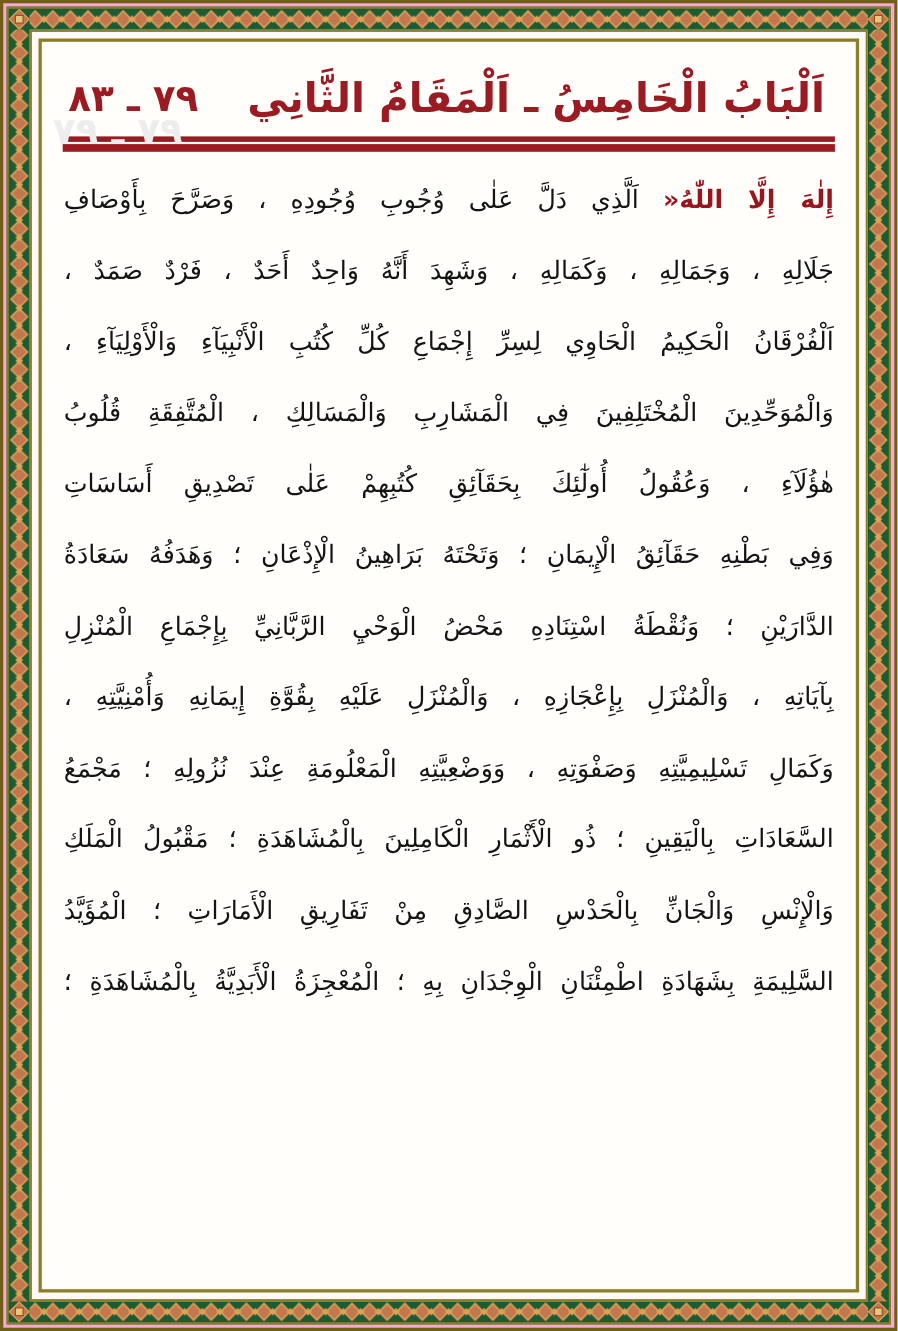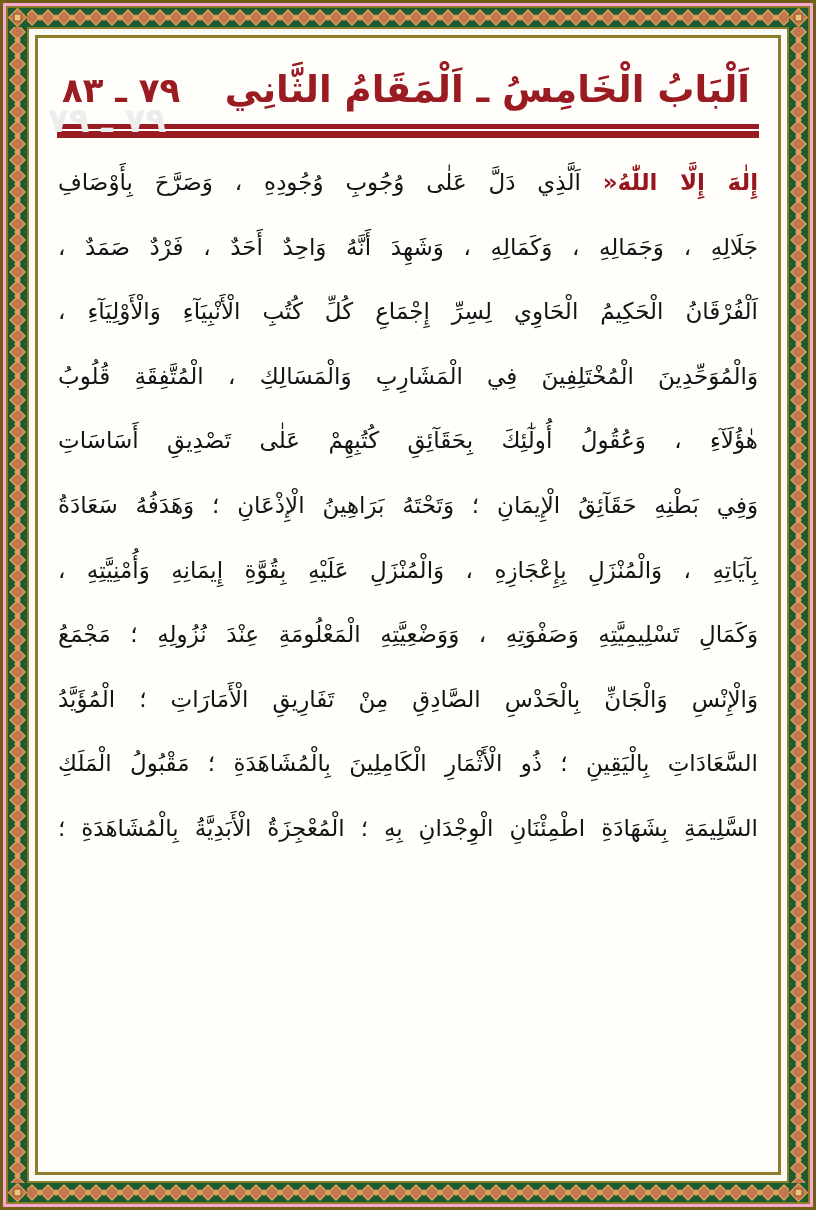--- a/index.html
+++ b/index.html
@@ -105,23 +105,24 @@
 
         <div class="rule"></div>
 
         <div class="bodytext">
           <div class="line"><span class="red">إِلٰهَ إِلَّا اللّٰهُ«</span> <span>اَلَّذِي دَلَّ عَلٰى وُجُوبِ وُجُودِهِ ، وَصَرَّحَ بِأَوْصَافِ</span></div>
           <div class="line">جَلَالِهِ ، وَجَمَالِهِ ، وَكَمَالِهِ ، وَشَهِدَ أَنَّهُ وَاحِدٌ أَحَدٌ ، فَرْدٌ صَمَدٌ ،</div>
           <div class="line">اَلْفُرْقَانُ الْحَكِيمُ الْحَاوِي لِسِرِّ إِجْمَاعِ كُلِّ كُتُبِ الْأَنْبِيَآءِ وَالْأَوْلِيَآءِ ،</div>
           <div class="line">وَالْمُوَحِّدِينَ الْمُخْتَلِفِينَ فِي الْمَشَارِبِ وَالْمَسَالِكِ ، الْمُتَّفِقَةِ قُلُوبُ</div>
           <div class="line">هٰؤُلَآءِ ، وَعُقُولُ أُولٰٓئِكَ بِحَقَآئِقِ كُتُبِهِمْ عَلٰى تَصْدِيقِ أَسَاسَاتِ</div>
           <div class="line">وَفِي بَطْنِهِ حَقَآئِقُ الْإِيمَانِ ؛ وَتَحْتَهُ بَرَاهِينُ الْإِذْعَانِ ؛ وَهَدَفُهُ سَعَادَةُ</div>
+          <div class="line">الدَّارَيْنِ ؛ وَنُقْطَةُ اسْتِنَادِهِ مَحْضُ الْوَحْيِ الرَّبَّانِيِّ بِإِجْمَاعِ الْمُنْزِلِ</div>
           <div class="line">بِآيَاتِهِ ، وَالْمُنْزَلِ بِإِعْجَازِهِ ، وَالْمُنْزَلِ عَلَيْهِ بِقُوَّةِ إِيمَانِهِ وَأُمْنِيَّتِهِ ،</div>
           <div class="line">وَكَمَالِ تَسْلِيمِيَّتِهِ وَصَفْوَتِهِ ، وَوَضْعِيَّتِهِ الْمَعْلُومَةِ عِنْدَ نُزُولِهِ ؛ مَجْمَعُ</div>
+          <div class="line">السَّعَادَاتِ بِالْيَقِينِ ؛ ذُو الْأَثْمَارِ الْكَامِلِينَ بِالْمُشَاهَدَةِ ؛ مَقْبُولُ الْمَلَكِ</div>
           <div class="line">وَالْإِنْسِ وَالْجَانِّ بِالْحَدْسِ الصَّادِقِ مِنْ تَفَارِيقِ الْأَمَارَاتِ ؛ الْمُؤَيَّدُ</div>
-          <div class="line">السَّعَادَاتِ بِالْيَقِينِ ؛ ذُو الْأَثْمَارِ الْكَامِلِينَ بِالْمُشَاهَدَةِ ؛ مَقْبُولُ الْمَلَكِ</div>
           <div class="line">السَّلِيمَةِ بِشَهَادَةِ اطْمِئْنَانِ الْوِجْدَانِ بِهِ ؛ الْمُعْجِزَةُ الْأَبَدِيَّةُ بِالْمُشَاهَدَةِ ؛</div>
         </div>
 
       </div>
     </div>
   </div>
 </div>
 
 </body></html>

